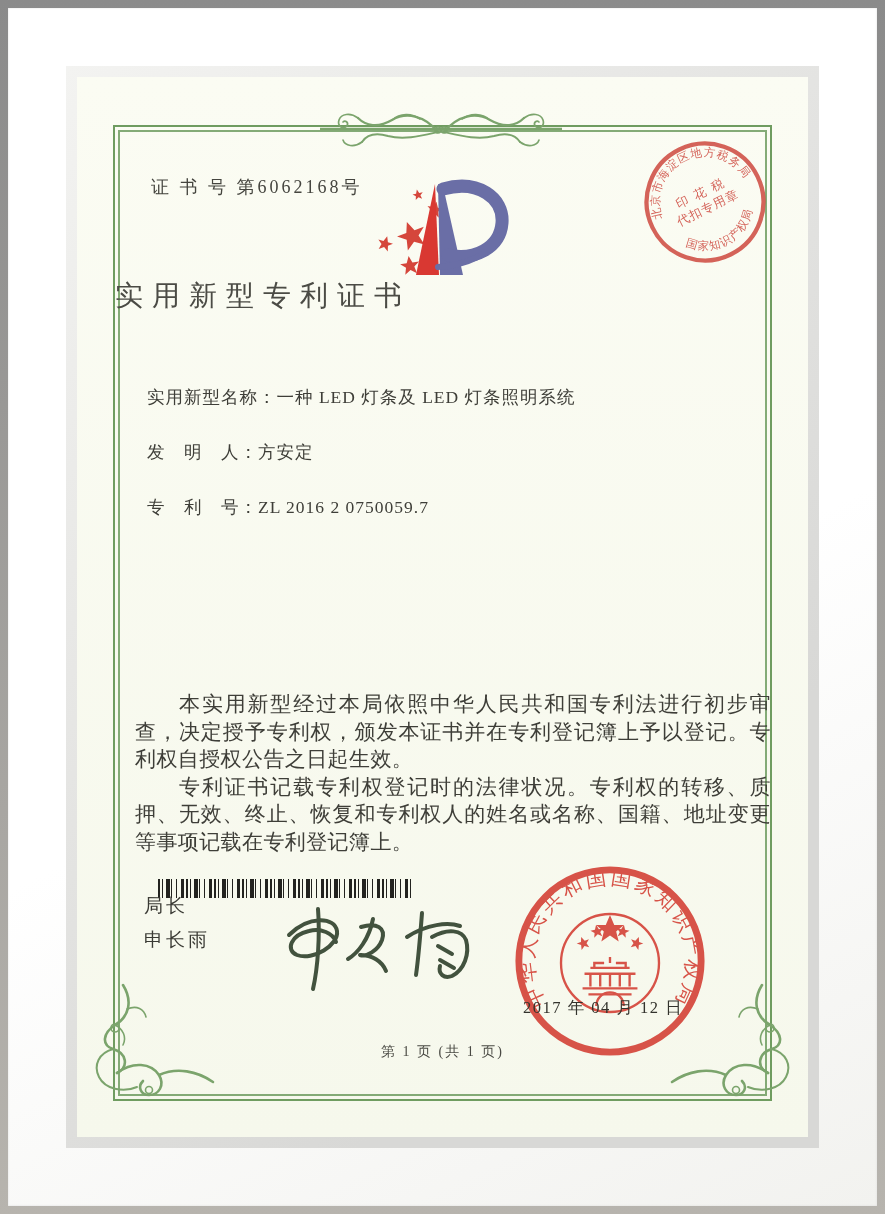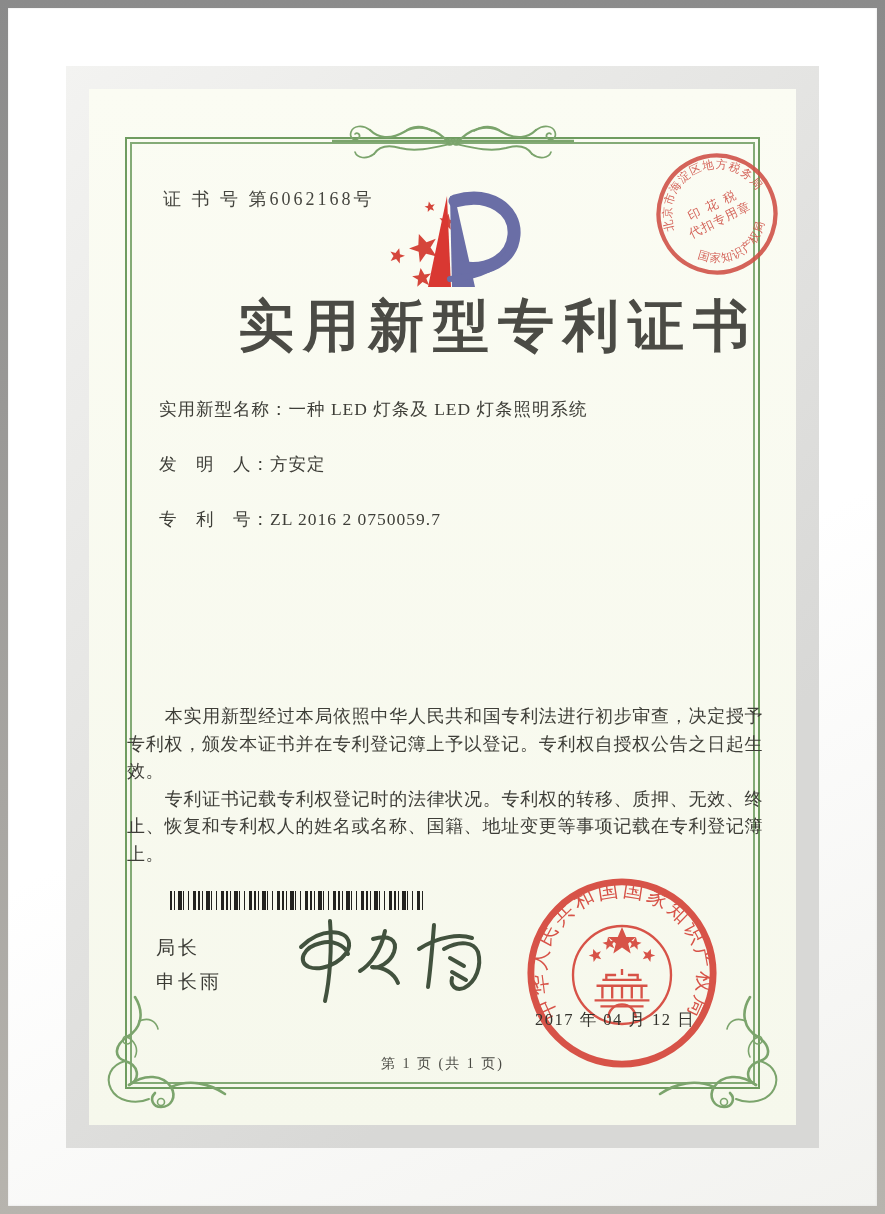--- a/index.html
+++ b/index.html
@@ -3,55 +3,55 @@
 <meta charset="utf-8">
 <style>
   * { margin:0; padding:0; box-sizing:border-box; }
   html,body { width:885px; height:1214px; background:#888; }
   body { font-family:"Liberation Serif","DejaVu Serif",serif; }
 
   
   .photo  { width:885px; height:1214px; background:linear-gradient(180deg,#8a8a8a,#b7b4ae); padding:8px; }
   .frame  { width:100%; height:100%; background:linear-gradient(155deg,#ffffff 55%,#f2f2ef 100%);
             padding:58px; box-shadow:inset 0 0 2px #d8d8d8; }
-  .mat    { width:100%; height:100%; background:linear-gradient(135deg,#f3f3f1 0%,#d8d8d6 75%); padding:23px; }
+  .mat    { width:100%; height:100%; background:linear-gradient(135deg,#f3f3f1 0%,#d8d8d6 75%); padding:11px; }
   .paper  { width:100%; height:100%; background:linear-gradient(180deg,#fbfcf3,#f6f8ec); position:relative; }
 
   
   .gb { position:absolute; left:36px; right:36px; top:48px; bottom:36px;
         border:2px solid var(--border-green,#6f9c60); }
   .gb-inner { position:absolute; inset:3px; border:2px solid var(--border-green,#6f9c60); opacity:.85; }
   .gb, .gb-inner { overflow:visible; }
 
   .content { position:absolute; inset:0; color:#3c3c37; }
   .abs { position:absolute; }
 
   .cert-no { left:36px; top:48px; font-size:18px; letter-spacing:3px; color:#45453f; }
 
   .logo { left:253px; top:44px; width:160px; height:112px; }
 
   .stamp { left:523px; top:8px; width:134px; height:134px; transform:rotate(-26deg); opacity:.88; }
   .stamp text { fill:var(--stamp-red,#cf4f45); font-family:"Liberation Serif",serif; }
 
-  .title { left:0; top:150px; width:100%; text-align:right; font-size:56px;
-           letter-spacing:9px; color:#4b4b45; font-weight:700; }
+  .title { left:0; top:150px; width:100%; text-align:left; font-size:28px;
+           letter-spacing:9px; color:#4b4b45; font-weight:400; }
 
   .field { left:32px; font-size:17.5px; letter-spacing:1px; color:#3e3e38; white-space:nowrap; }
 
-  .paras { left:0; top:564px; width:636px; font-size:18px; line-height:27.5px;
+  .paras { left:20px; top:564px; width:636px; font-size:21px; line-height:27.5px;
            text-align:justify; color:#3e3e38; }
   .paras p { text-indent:2.1em; letter-spacing:.4px; }
 
   .barcode { left:43px; top:752px; width:253px; height:19px;
     background:repeating-linear-gradient(90deg,
       #23231f 0 2px, transparent 2px 4px, #23231f 4px 5px, transparent 5px 8px,
       #23231f 8px 12px, transparent 12px 13px, #23231f 13px 14px, transparent 14px 18px,
       #23231f 18px 19px, transparent 19px 23px, #23231f 23px 26px, transparent 26px 28px); }
 
-  .officer { left:29px; top:792px; font-size:19px; letter-spacing:3px; color:#3a3a34; line-height:34px; }
+  .officer { left:29px; top:762px; font-size:19px; letter-spacing:3px; color:#3a3a34; line-height:34px; }
 
   .signature { left:146px; top:768px; width:234px; height:108px; }
   .signature path { stroke:#42523e; fill:none; stroke-linecap:round; stroke-linejoin:round; }
 
   .seal { left:397px; top:736px; width:196px; height:196px; opacity:.92; }
   .seal text { fill:var(--seal-red,#d5463b); font-family:"Liberation Serif",serif; }
   .seal .ln { stroke:var(--seal-red,#d5463b); fill:none; }
   .seal .fl { fill:var(--seal-red,#d5463b); }
 
   .seal-date { left:408px; top:870px; font-size:16.5px; letter-spacing:1.5px; color:#33332d; z-index:5; }

